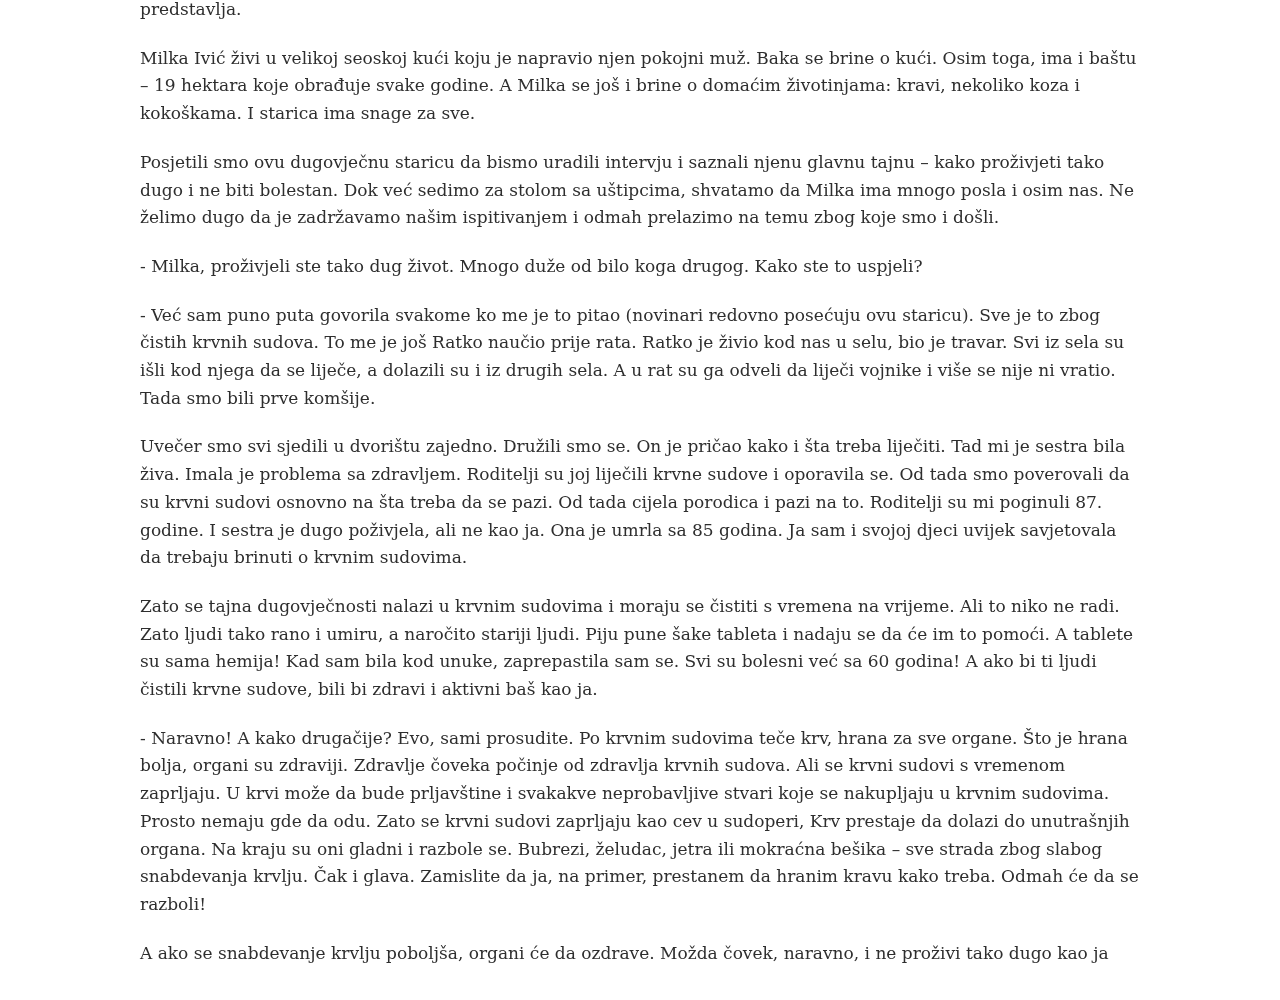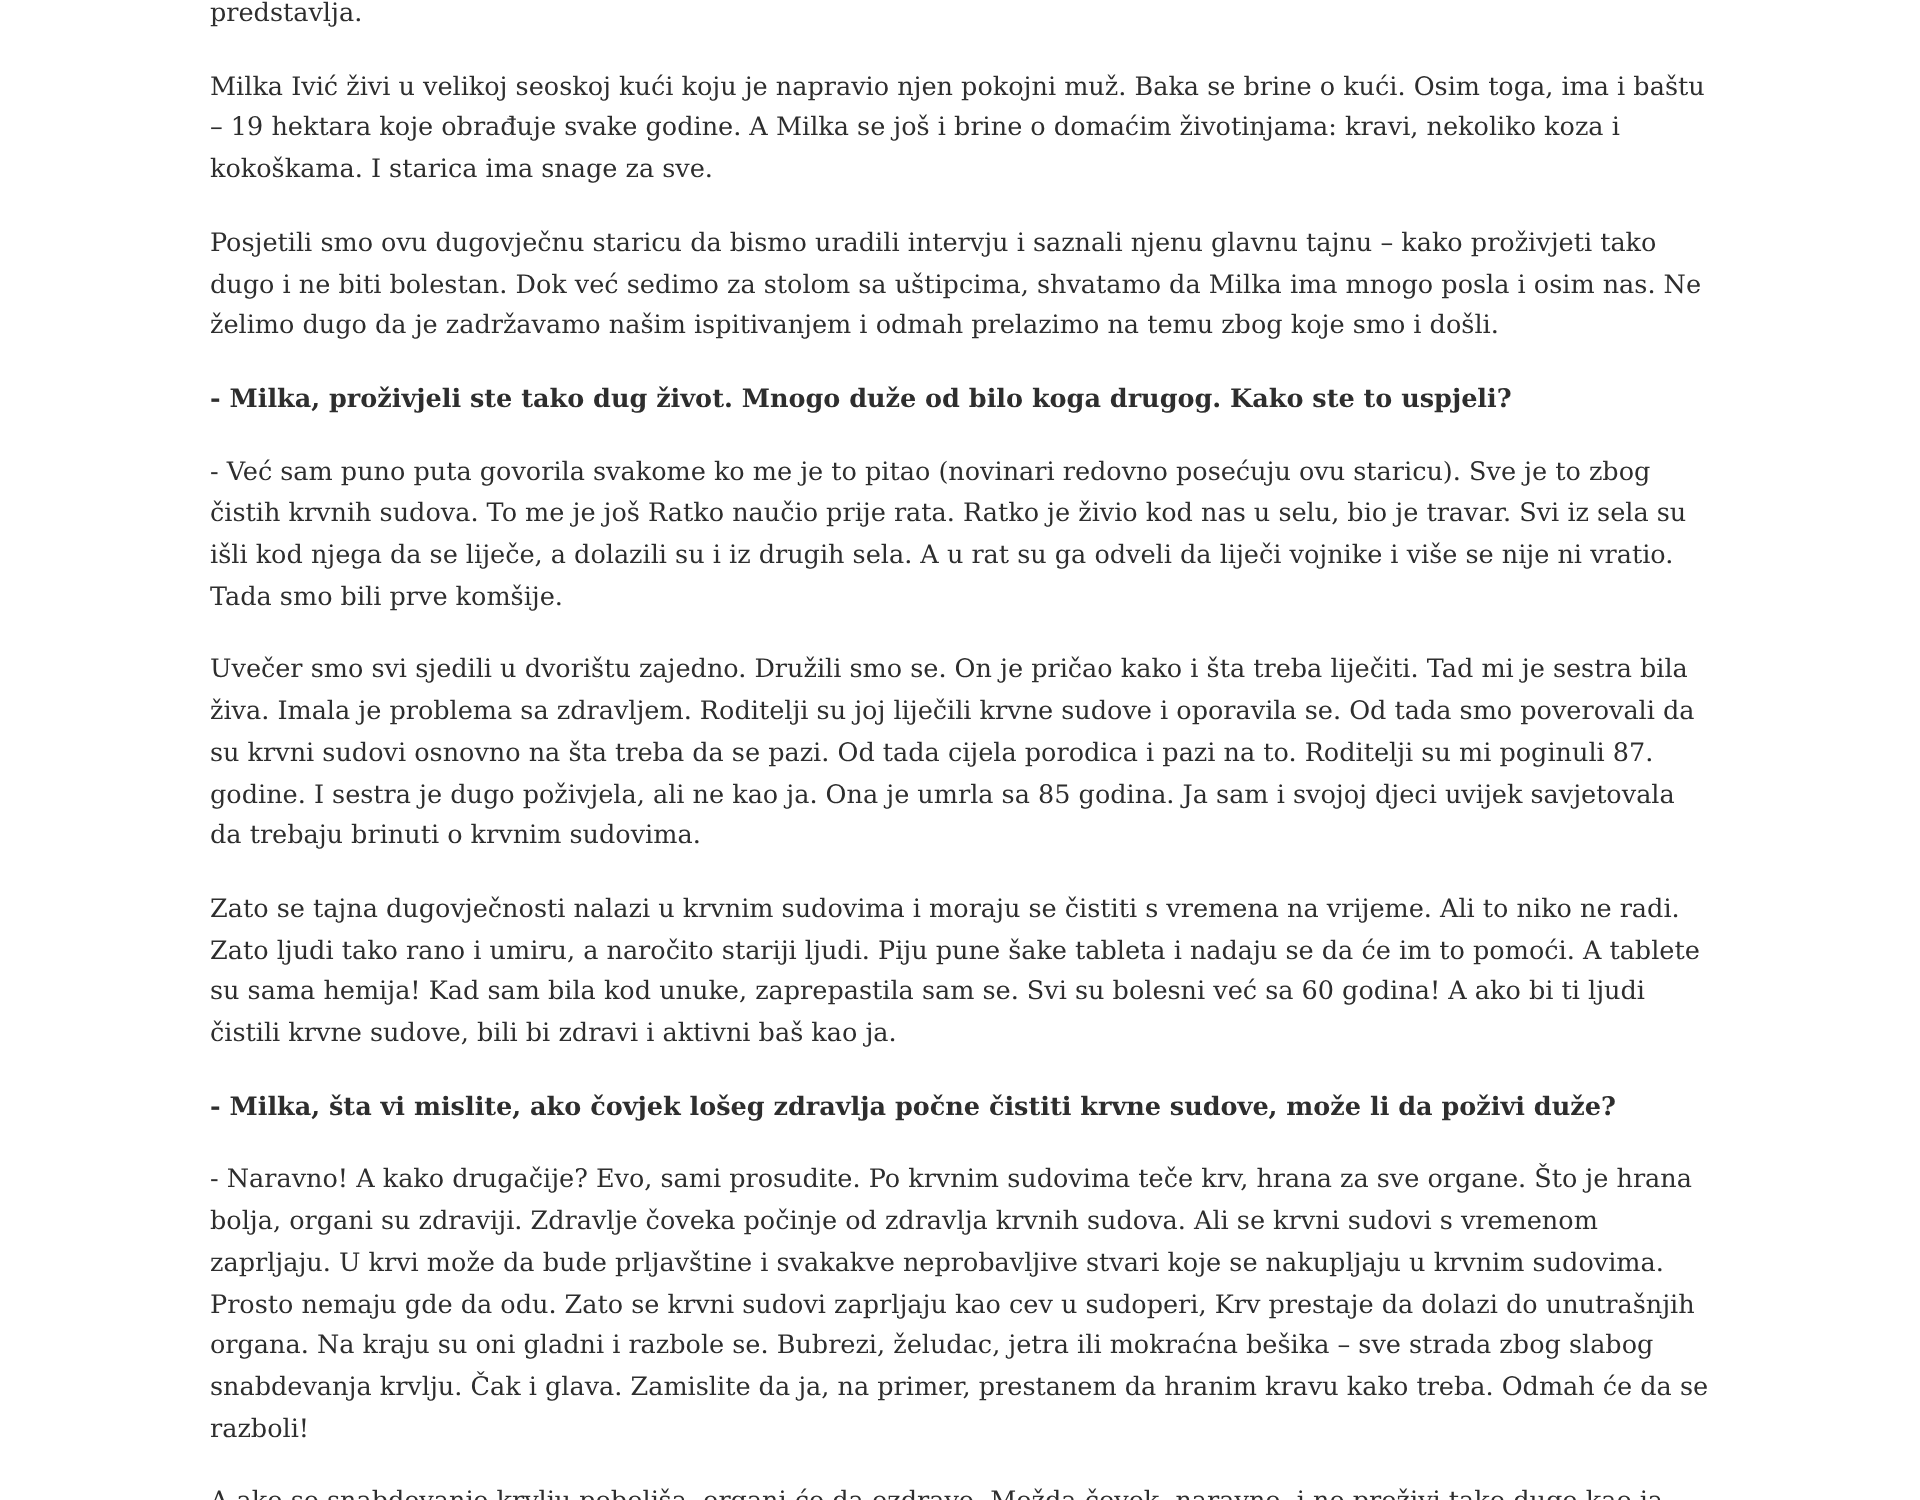--- a/index.html
+++ b/index.html
@@ -17,30 +17,29 @@
     font-size: 17px;
     line-height: 27.7px;
     color: #2e2e2e;
     text-align: left;
   }
   .article p {
     margin: 0 0 21px 0;
     padding: 0;
   }
   .article p.question {
-    font-weight: 700;
+    font-weight: 400;
   }
 </style>
 </head>
 <body>
 
 <main class="article">
   <p>predstavlja.</p>
   <p>Milka Ivić živi u velikoj seoskoj kući koju je napravio njen pokojni muž. Baka se brine o kući. Osim toga, ima i baštu – 19 hektara koje obrađuje svake godine. A Milka se još i brine o domaćim životinjama: kravi, nekoliko koza i kokoškama. I starica ima snage za sve.</p>
   <p>Posjetili smo ovu dugovječnu staricu da bismo uradili intervju i saznali njenu glavnu tajnu – kako proživjeti tako dugo i ne biti bolestan. Dok već sedimo za stolom sa uštipcima, shvatamo da Milka ima mnogo posla i osim nas. Ne želimo dugo da je zadržavamo našim ispitivanjem i odmah prelazimo na temu zbog koje smo i došli.</p>
   <p class="question">- Milka, proživjeli ste tako dug život. Mnogo duže od bilo koga drugog. Kako ste to uspjeli?</p>
   <p>- Već sam puno puta govorila svakome ko me je to pitao (novinari redovno posećuju ovu staricu). Sve je to zbog čistih krvnih sudova. To me je još Ratko naučio prije rata. Ratko je živio kod nas u selu, bio je travar. Svi iz sela su išli kod njega da se liječe, a dolazili su i iz drugih sela. A u rat su ga odveli da liječi vojnike i više se nije ni vratio. Tada smo bili prve komšije.</p>
   <p>Uvečer smo svi sjedili u dvorištu zajedno. Družili smo se. On je pričao kako i šta treba liječiti. Tad mi je sestra bila živa. Imala je problema sa zdravljem. Roditelji su joj liječili krvne sudove i oporavila se. Od tada smo poverovali da su krvni sudovi osnovno na šta treba da se pazi. Od tada cijela porodica i pazi na to. Roditelji su mi poginuli 87. godine. I sestra je dugo poživjela, ali ne kao ja. Ona je umrla sa 85 godina. Ja sam i svojoj djeci uvijek savjetovala da trebaju brinuti o krvnim sudovima.</p>
   <p>Zato se tajna dugovječnosti nalazi u krvnim sudovima i moraju se čistiti s vremena na vrijeme. Ali to niko ne radi. Zato ljudi tako rano i umiru, a naročito stariji ljudi. Piju pune šake tableta i nadaju se da će im to pomoći. A tablete su sama hemija! Kad sam bila kod unuke, zaprepastila sam se. Svi su bolesni već sa 60 godina! A ako bi ti ljudi čistili krvne sudove, bili bi zdravi i aktivni baš kao ja.</p>
-  <p class="question">- Milka, šta vi mislite, ako čovjek lošeg zdravlja počne čistiti krvne sudove, može li da poživi duže?</p>
   <p>- Naravno! A kako drugačije? Evo, sami prosudite. Po krvnim sudovima teče krv, hrana za sve organe. Što je hrana bolja, organi su zdraviji. Zdravlje čoveka počinje od zdravlja krvnih sudova. Ali se krvni sudovi s vremenom zaprljaju. U krvi može da bude prljavštine i svakakve neprobavljive stvari koje se nakupljaju u krvnim sudovima. Prosto nemaju gde da odu. Zato se krvni sudovi zaprljaju kao cev u sudoperi, Krv prestaje da dolazi do unutrašnjih organa. Na kraju su oni gladni i razbole se. Bubrezi, želudac, jetra ili mokraćna bešika – sve strada zbog slabog snabdevanja krvlju. Čak i glava. Zamislite da ja, na primer, prestanem da hranim kravu kako treba. Odmah će da se razboli!</p>
   <p>A ako se snabdevanje krvlju poboljša, organi će da ozdrave. Možda čovek, naravno, i ne proživi tako dugo kao ja</p>
 </main>
 
 </body></html>

